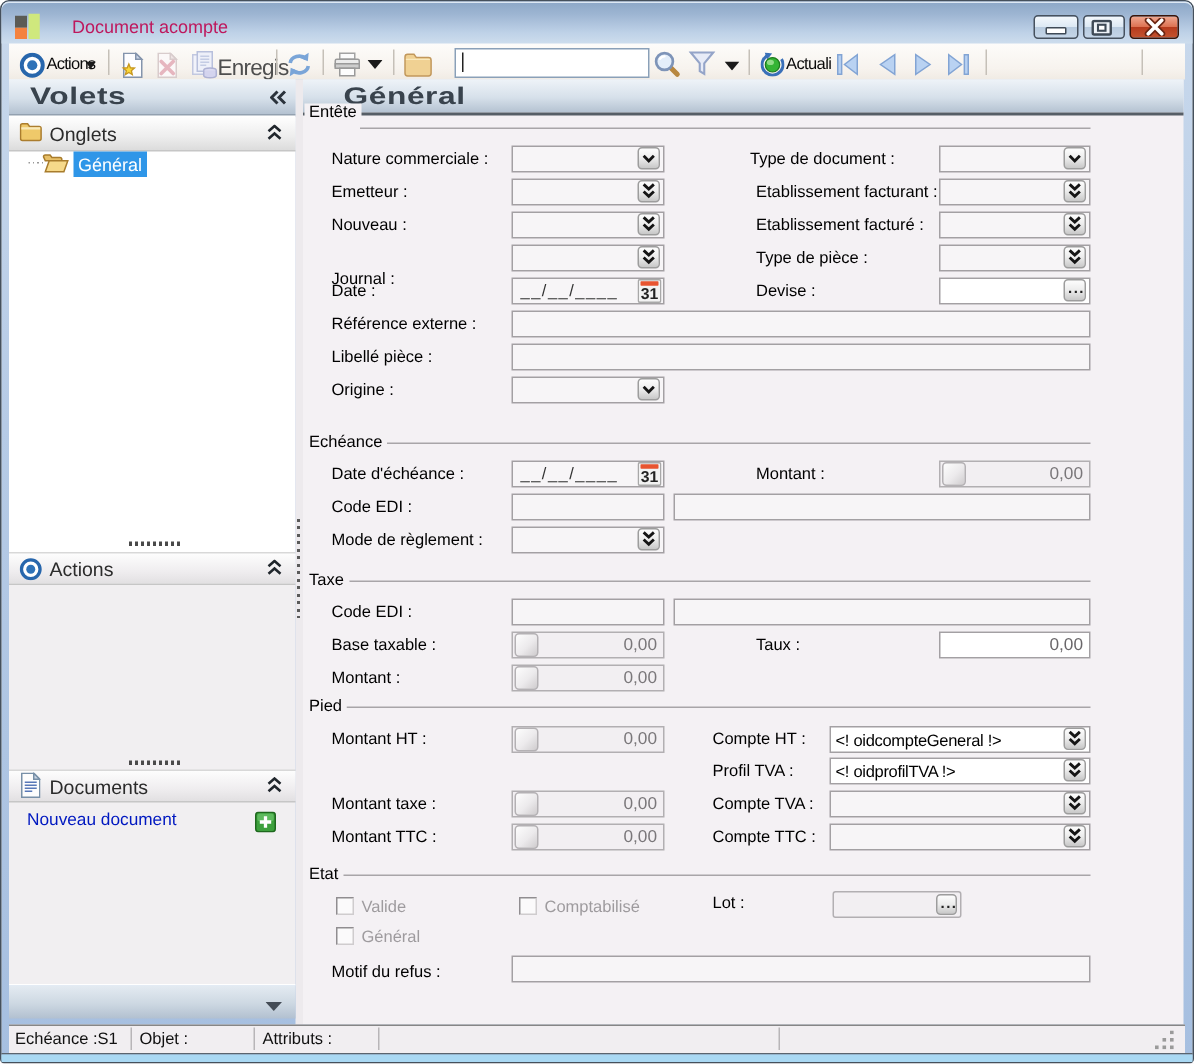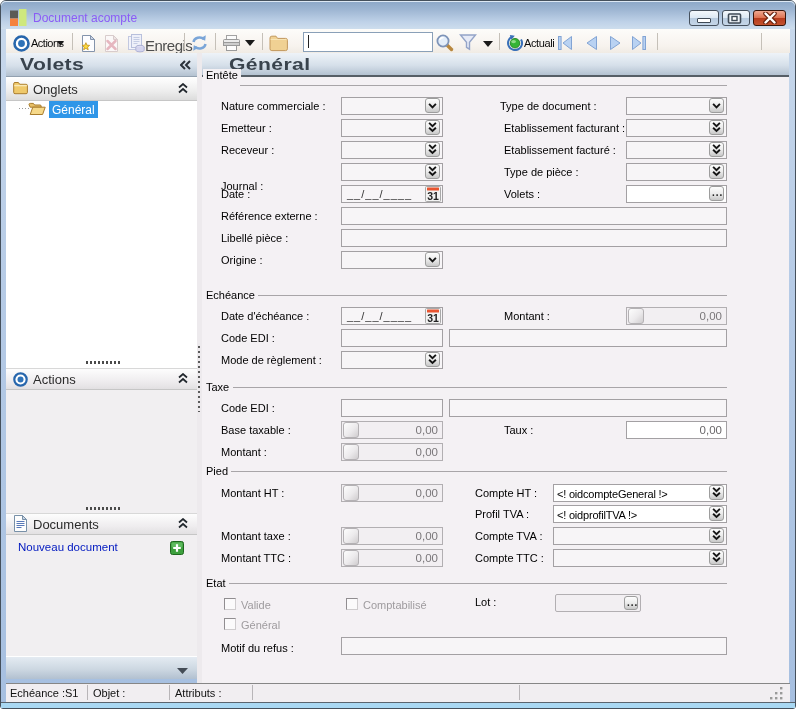--- a/index.html
+++ b/index.html
@@ -32,21 +32,21 @@
 <div id="frame"></div>
 <div id="botline"></div>
     <div id="botstrip"></div>
 <div id="title"></div>
 
 <svg class="abs" style="left:10px;top:9px" width="17" height="17" viewBox="0 0 17 17">
 <rect x="0" y="1.5" width="8" height="8" fill="#5b5b55"></rect>
 <rect x="0" y="9.5" width="8" height="8" fill="#f4823e"></rect>
 <rect x="9" y="0" width="7.5" height="17" fill="#cfe87d"></rect>
     </svg>
-<div class="abs" style="left:33px;top:11px;font-size:12px;color:#8b5cf6">Document acompte</div>
+<div class="abs" style="left:48px;top:11px;font-size:12px;color:#be185d">Document acompte</div>
 <div class="wbtn" style="left:689px;width:30px"></div>
 <div class="wbtn" style="left:722px;width:28px"></div>
 <div class="wbtn" style="left:753px;width:33px;background:linear-gradient(180deg,#efa891 0%,#dd7353 48%,#b63b1d 52%,#c4532f 100%);border-color:#38150a"></div>
 <div class="abs" style="left:697px;top:18px;width:14px;height:5px;background:#fff;border:1px solid #3f4a56;border-radius:1px"></div>
 <svg class="abs" style="left:727px;top:13px" width="17" height="11" viewBox="0 0 16 11">
 <rect x="1" y="1" width="12" height="9" rx="1" fill="#eef3f8" stroke="#3f4a56" stroke-width="1.6"></rect>
 <rect x="4.5" y="3.5" width="5" height="4" fill="#fff" stroke="#3f4a56" stroke-width="1.4"></rect>
     </svg>
 <svg class="abs" style="left:761px;top:12px" width="18" height="12" viewBox="0 0 18 12">
 <path d="M4.5 1.5 L13.5 10.5 M13.5 1.5 L4.5 10.5" stroke="#6b2512" stroke-width="4.6" stroke-linecap="round"></path>
@@ -220,21 +220,21 @@
     <div class="cbtn" style="left:425px;top:120px"></div>
     <svg class="abs" style="left:428px;top:122px;z-index:5" width="9" height="11" viewBox="0 0 9 11">
       <path d="M1.1 0.9 L4.5 4.1 L7.9 0.9 M1.1 5.7 L4.5 8.9 L7.9 5.7" fill="none" stroke="#151515" stroke-width="1.9"></path>
     </svg>
 <div class="lbl" style="left:504px;top:122px">Etablissement facturant :</div>
 <div class="f" style="left:626px;top:119px;width:101px"></div>
     <div class="cbtn" style="left:709px;top:120px"></div>
     <svg class="abs" style="left:712px;top:122px;z-index:5" width="9" height="11" viewBox="0 0 9 11">
       <path d="M1.1 0.9 L4.5 4.1 L7.9 0.9 M1.1 5.7 L4.5 8.9 L7.9 5.7" fill="none" stroke="#151515" stroke-width="1.9"></path>
     </svg>
-<div class="lbl" style="left:221px;top:144px">Receveur :</div>
+<div class="lbl" style="left:221px;top:144px">Nouveau :</div>
 <div class="f" style="left:341px;top:141px;width:102px"></div>
     <div class="cbtn" style="left:425px;top:142px"></div>
     <svg class="abs" style="left:428px;top:144px;z-index:5" width="9" height="11" viewBox="0 0 9 11">
       <path d="M1.1 0.9 L4.5 4.1 L7.9 0.9 M1.1 5.7 L4.5 8.9 L7.9 5.7" fill="none" stroke="#151515" stroke-width="1.9"></path>
     </svg>
 <div class="lbl" style="left:504px;top:144px">Etablissement facturé :</div>
 <div class="f" style="left:626px;top:141px;width:101px"></div>
     <div class="cbtn" style="left:709px;top:142px"></div>
     <svg class="abs" style="left:712px;top:144px;z-index:5" width="9" height="11" viewBox="0 0 9 11">
       <path d="M1.1 0.9 L4.5 4.1 L7.9 0.9 M1.1 5.7 L4.5 8.9 L7.9 5.7" fill="none" stroke="#151515" stroke-width="1.9"></path>
@@ -252,21 +252,21 @@
       <path d="M1.1 0.9 L4.5 4.1 L7.9 0.9 M1.1 5.7 L4.5 8.9 L7.9 5.7" fill="none" stroke="#151515" stroke-width="1.9"></path>
     </svg>
 <div class="lbl" style="left:221px;top:188px">Date :</div>
 <div class="f" style="left:341px;top:185px;width:102px"></div>
     <div class="lbl" style="left:347px;top:188px;color:#333;letter-spacing:1px">__/__/____</div>
     <svg class="abs" style="left:425px;top:186px;z-index:5" width="16" height="16" viewBox="0 0 16 16">
       <rect x="0.5" y="0.5" width="15" height="15" rx="1" fill="#f2f2f2" stroke="#a8a8a8"></rect>
       <rect x="2" y="1.5" width="12" height="3" rx="0.5" fill="#e85430"></rect>
       <text x="8" y="13.5" font-family="Liberation Sans" font-size="10.5" font-weight="bold" fill="#222" text-anchor="middle">31</text>
     </svg>
-<div class="lbl" style="left:504px;top:188px">Volets :</div>
+<div class="lbl" style="left:504px;top:188px">Devise :</div>
 <div class="f fw" style="left:626px;top:185px;width:101px"></div>
 <div class="cbtn" style="left:709px;top:186px;width:15px;height:15px"></div>
     <div class="abs" style="left:712px;top:187px;z-index:5;font-size:10px;font-weight:bold;color:#222;letter-spacing:1px">...</div>
 <div class="lbl" style="left:221px;top:210px">Référence externe :</div>
 <div class="f" style="left:341px;top:207px;width:386px"></div>
 <div class="lbl" style="left:221px;top:232px">Libellé pièce :</div>
 <div class="f" style="left:341px;top:229px;width:386px"></div>
 <div class="lbl" style="left:221px;top:254px">Origine :</div>
 <div class="f" style="left:341px;top:251px;width:102px"></div>
     <div class="cbtn" style="left:425px;top:252px"></div>

